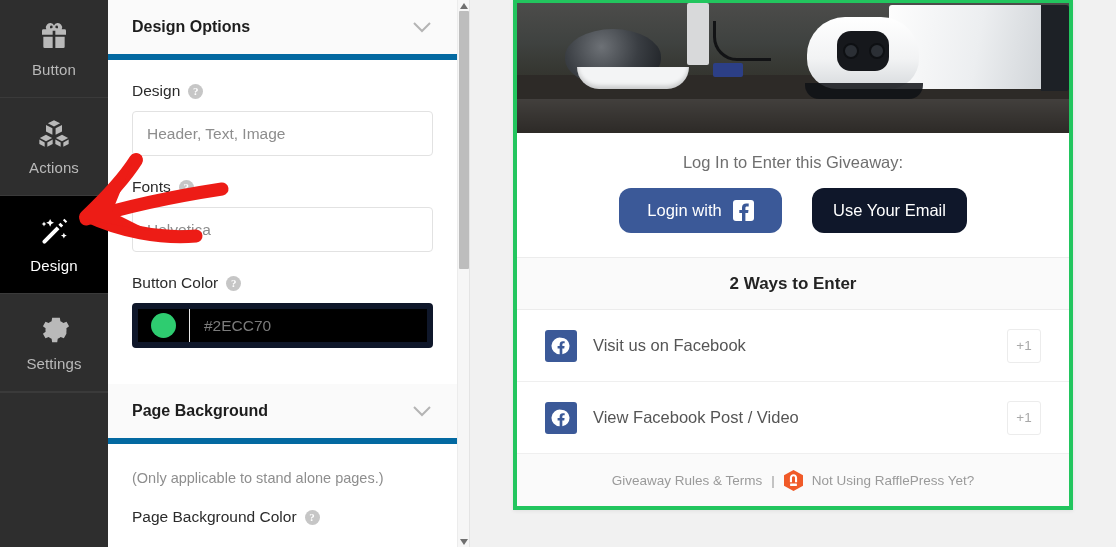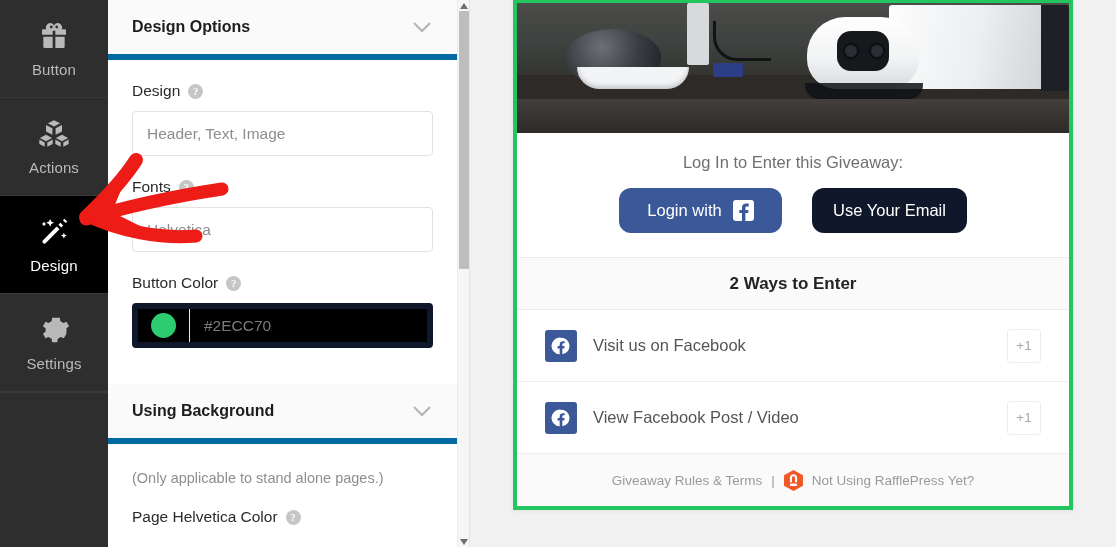--- a/index.html
+++ b/index.html
@@ -312,33 +312,33 @@
               <span class="swatch" style="background: rgb(46, 204, 112);"></span>
             </span>
             <span class="color-val">#2ECC70</span>
           </div>
         </div>
 
         <div class="pad-bottom"></div>
       </div>
 
       <div class="section-head">
-        <span class="sh-title">Using Background</span>
+        <span class="sh-title">Page Background</span>
         <span class="chev">
           <svg viewBox="0 0 18 11">
               <path d="M1 1l8 8 8-8"></path>
             </svg>
         </span>
       </div>
 
       <div class="section-body">
         <div class="note">(Only applicable to stand alone pages.)</div>
         <div class="field">
           <div class="field-label">
-            <span>Page Helvetica Color</span>
+            <span>Page Background Color</span>
             <span class="help">?</span>
           </div>
         </div>
       </div>
 
     </div>
 
     <div class="sbar">
       <div class="arrow up">
         <svg viewBox="0 0 8 6">

